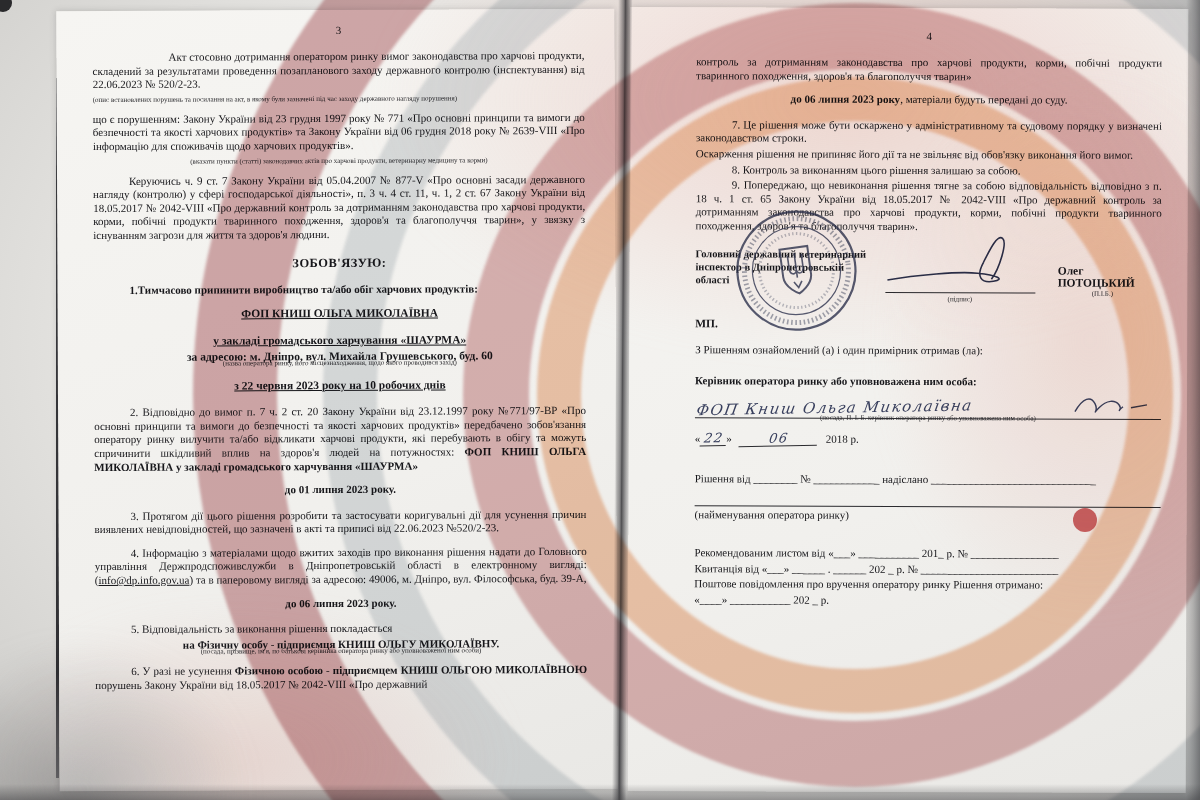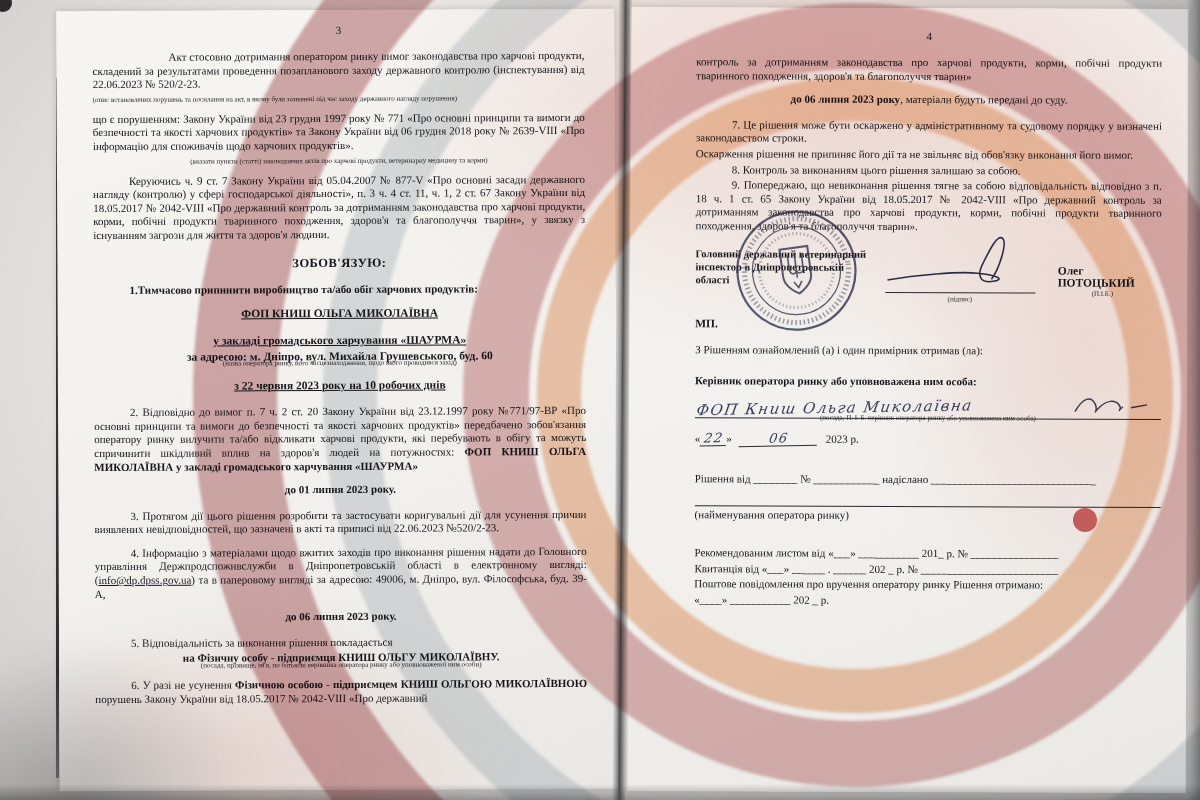--- a/index.html
+++ b/index.html
@@ -101,21 +101,21 @@
     <div class="c b fopline">за адресою: м. Дніпро, вул. Михайла Грушевського, буд. 60</div>
     <div class="note">(назва оператора ринку, його місцезнаходження, щодо якого проводився захід)</div>
 
     <div class="c b u fopline spaced">з 22 червня 2023 року на 10 робочих днів</div>
 
     <p class="ind"><span>2. Відповідно до вимог п. 7 ч. 2 ст. 20 Закону України від 23.12.1997 року №771/97-ВР «Про основні принципи та вимоги до безпечності та якості харчових продуктів» передбачено зобов'язання оператору ринку вилучити та/або відкликати харчові продукти, які перебувають в обігу та можуть спричинити шкідливий вплив на здоров'я людей на потужностях: </span><span class="b">ФОП КНИШ ОЛЬГА МИКОЛАЇВНА у закладі громадського харчування «ШАУРМА»</span></p>
     <div class="c b line datebold">до 01 липня 2023 року.</div>
 
     <p class="ind">3. Протягом дії цього рішення розробити та застосувати коригувальні дії для усунення причин виявлених невідповідностей, що зазначені в акті та приписі від 22.06.2023 №520/2-23.</p>
 
-    <p class="ind"><span>4. Інформацію з матеріалами щодо вжитих заходів про виконання рішення надати до Головного управління Держпродспоживслужби в Дніпропетровській області в електронному вигляді: (</span><span class="u">info@dp.dpss.gov.ua</span><span>) та в паперовому вигляді за адресою: 49006, м. Дніпро, вул. Філософська, буд. 39-А,</span></p>
+    <p class="ind"><span>4. Інформацію з матеріалами щодо вжитих заходів про виконання рішення надати до Головного управління Держпродспоживслужби в Дніпропетровській області в електронному вигляді: (</span><span class="u">info@dp.info.gov.ua</span><span>) та в паперовому вигляді за адресою: 49006, м. Дніпро, вул. Філософська, буд. 39-А,</span></p>
     <div class="c b line datebold">до 06  липня 2023 року.</div>
 
     <p class="ind tight">5. Відповідальність за виконання рішення покладається</p>
     <div class="c b line tight">на Фізичну особу - підприємця КНИШ ОЛЬГУ МИКОЛАЇВНУ.</div>
     <div class="note">(посада, прізвище, ім'я, по батькові керівника оператора ринку або уповноваженої ним особи)</div>
 
     <p class="ind"><span>6. У разі не усунення </span><span class="b">Фізичною особою - підприємцем КНИШ ОЛЬГОЮ МИКОЛАЇВНОЮ</span><span> порушень Закону України від 18.05.2017 № 2042-VIII «Про державний</span></p>
   </div>
 
   <div class="page page-right">
@@ -168,21 +168,21 @@
     <div class="b line tight" style="margin-top:18px;">Керівник оператора ринку або уповноважена ним особа:</div>
     <div class="handline">
       <span class="hand">ФОП Книш Ольга Миколаївна</span>
       <svg class="small-squiggle" width="84" height="26" viewBox="0 0 84 26">
         <path d="M4 20 C 12 6, 20 4, 24 12 C 28 20, 20 24, 28 16 C 36 8, 44 8, 48 13 C 52 18, 44 22, 52 15 M60 16 L76 13" stroke="#39405e" stroke-width="1.4" fill="none"></path>
       </svg>
     </div>
     <div class="note">(посада, П. І. Б. керівник оператора ринку або уповноважена ним особа)</div>
 
     <div class="dateline">
-      <span>«</span><span class="dayblank hand">22</span><span>»</span><span class="monthblank hand">06</span><span>2023 р.</span>
+      <span>«</span><span class="dayblank hand">22</span><span>»</span><span class="monthblank hand">06</span><span>2018 р.</span>
     </div>
 
     <p class="noind" style="margin-top:26px;">Рішення від ________  №  ____________  надіслано  ______________________________</p>
     <div class="rule"></div>
     <div class="line noind" style="margin-bottom:20px;">(найменування оператора ринку)</div>
 
     <p class="noind tight" style="margin-top:24px;">Рекомендованим листом від «___» ___________ 201_ р. № ________________</p>
     <p class="noind tight">Квитанція від «___» ______ . ______ 202 _ р. № _________________________</p>
     <p class="noind tight">Поштове повідомлення про вручення оператору ринку Рішення отримано:</p>
     <p class="noind">«____» ___________ 202 _ р.</p>

